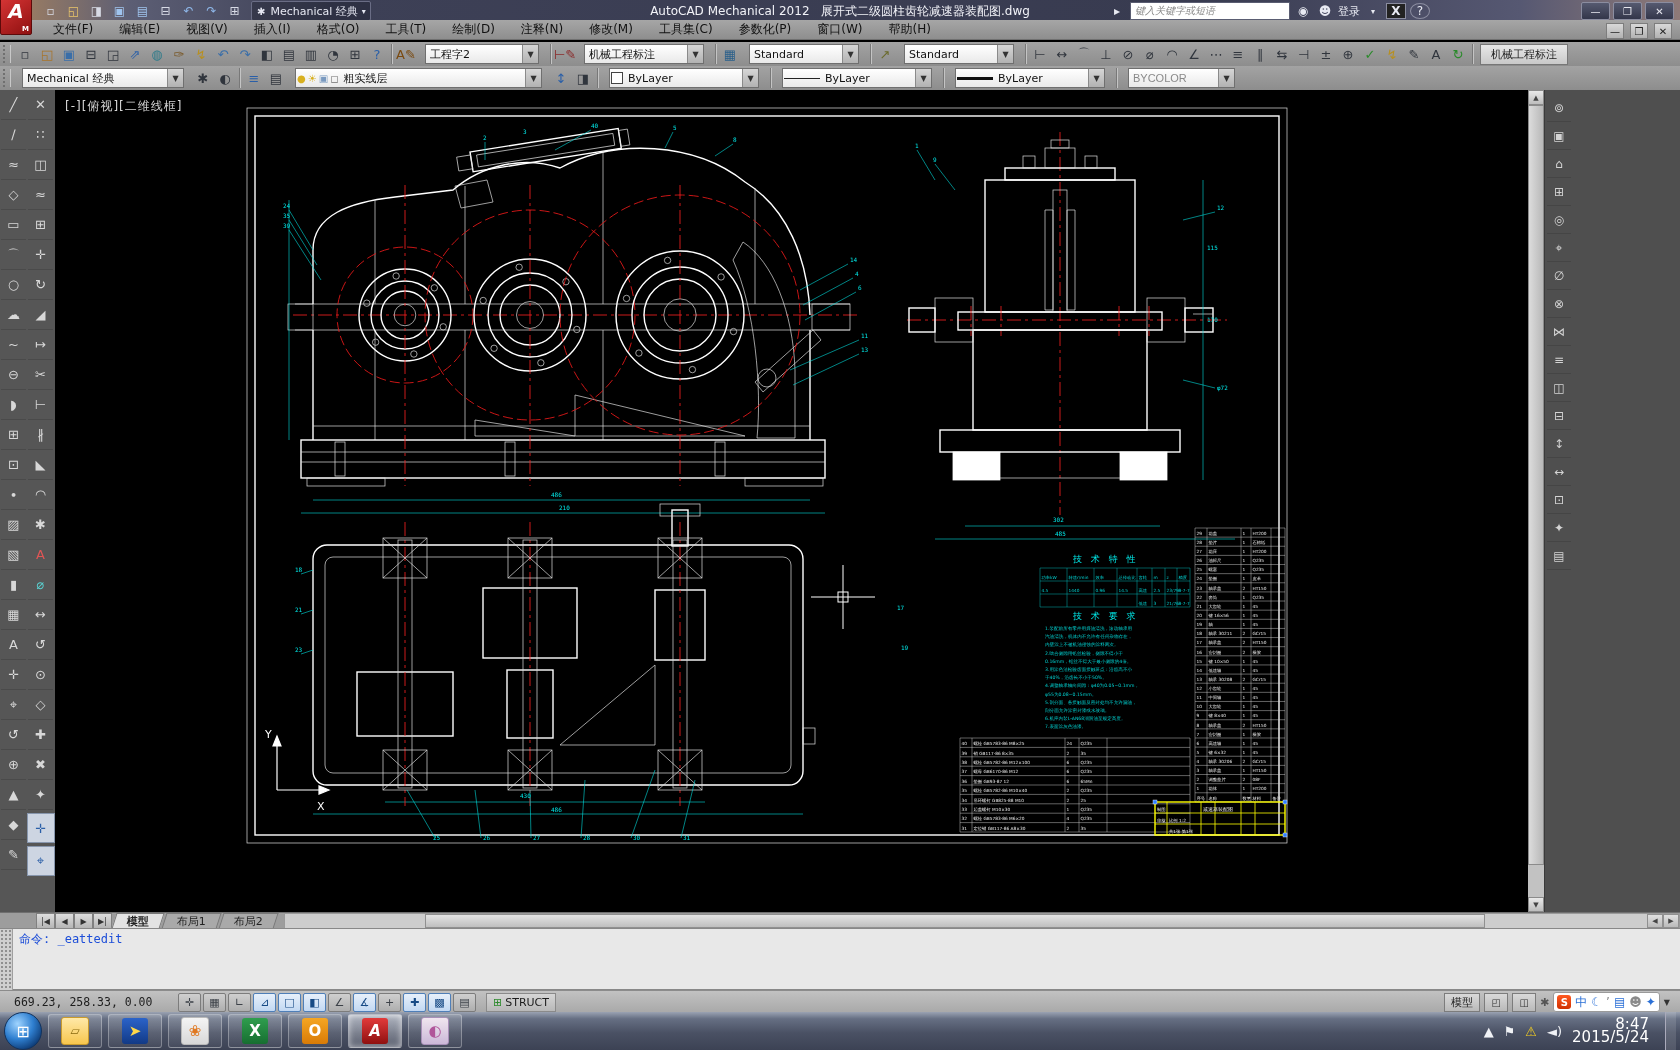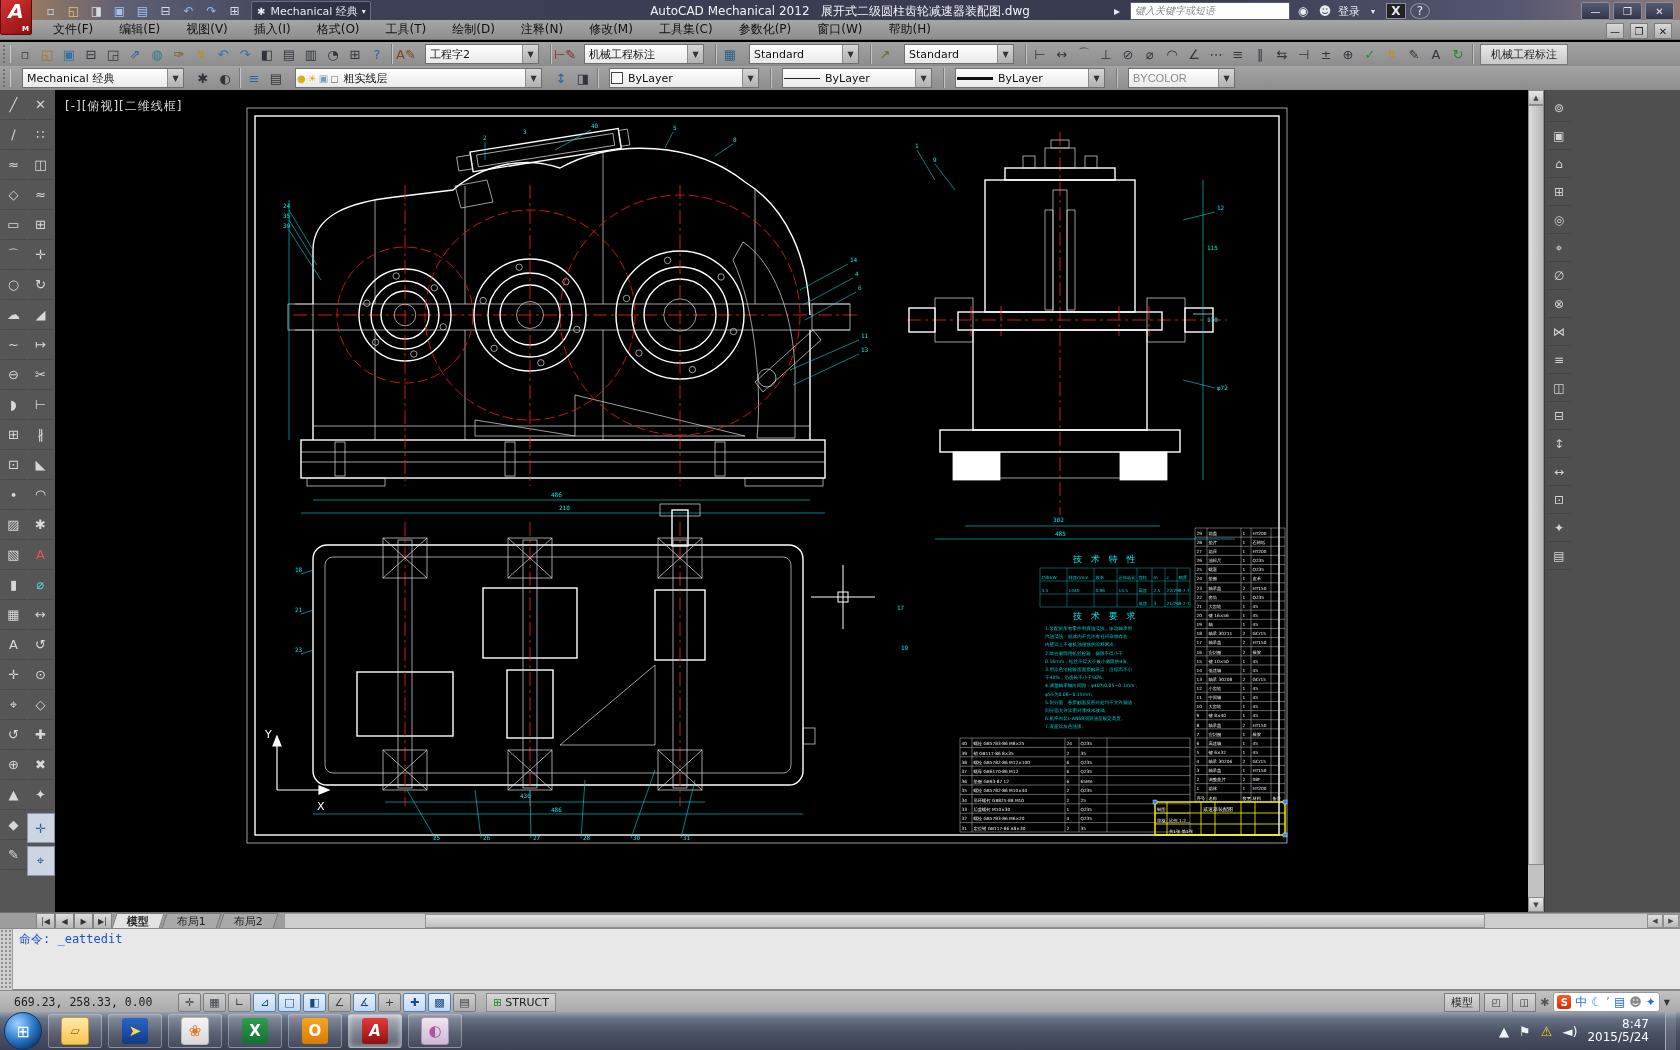--- a/index.html
+++ b/index.html
@@ -122,21 +122,21 @@
   .appic{width:26px;height:26px;border-radius:3px;display:flex;align-items:center;justify-content:center;font-weight:bold;font-size:15px;color:#fff;}
   .ic-folder{background:linear-gradient(#ffe9a8,#f7c64e);border:1px solid #c99b2e;color:#8a6a10;font-size:12px;}
   .ic-arrow{background:linear-gradient(#2b63c9,#123a86);color:#ffd84a;}
   .ic-photo{background:linear-gradient(#f4f4f4,#d8d8d8);color:#e07820;border:1px solid #b9b9b9;}
   .ic-excel{background:linear-gradient(#2f9e4e,#176e31);}
   .ic-outlook{background:linear-gradient(#f5a623,#d97b06);}
   .ic-acad{background:linear-gradient(#e23b3b,#8f1010);font-style:italic;}
   .ic-paint{background:linear-gradient(#f0e6ef,#cbb8d8);color:#b0569a;border:1px solid #a890b8;}
   .tb-right{margin-left:auto;display:flex;align-items:center;gap:10px;padding-right:4px;color:#fff;}
   .trayic{font-size:13px;color:#f0f2f6;}
-  .clock{text-align:right;font-size:12px;line-height:13px;color:#fff;padding-right:6px;}
+  .clock{text-align:right;font-size:15px;line-height:13px;color:#fff;padding-right:6px;}
   .showdesk{width:10px;height:38px;border-left:1px solid #aab;background:rgba(255,255,255,.12);}
   
   .w1{stroke:#ffffff;stroke-width:1.4;fill:none;}
   .w0{stroke:#e0e0e0;stroke-width:0.7;fill:none;}
   .wf{fill:#ffffff;stroke:#ffffff;stroke-width:0.8;}
   .red{stroke:#ff2222;stroke-width:0.8;fill:none;stroke-dasharray:14 4 3 4;}
   .redc{stroke:#e01818;stroke-width:0.9;fill:none;stroke-dasharray:10 4;}
   .dimline{stroke:#00dcdc;stroke-width:0.6;fill:none;}
   .dimtxt{fill:#00eaea;font-size:6px;font-family:"DejaVu Sans Mono",monospace;}
   .cyt{fill:#00eaea;font-size:9px;letter-spacing:3px;}

